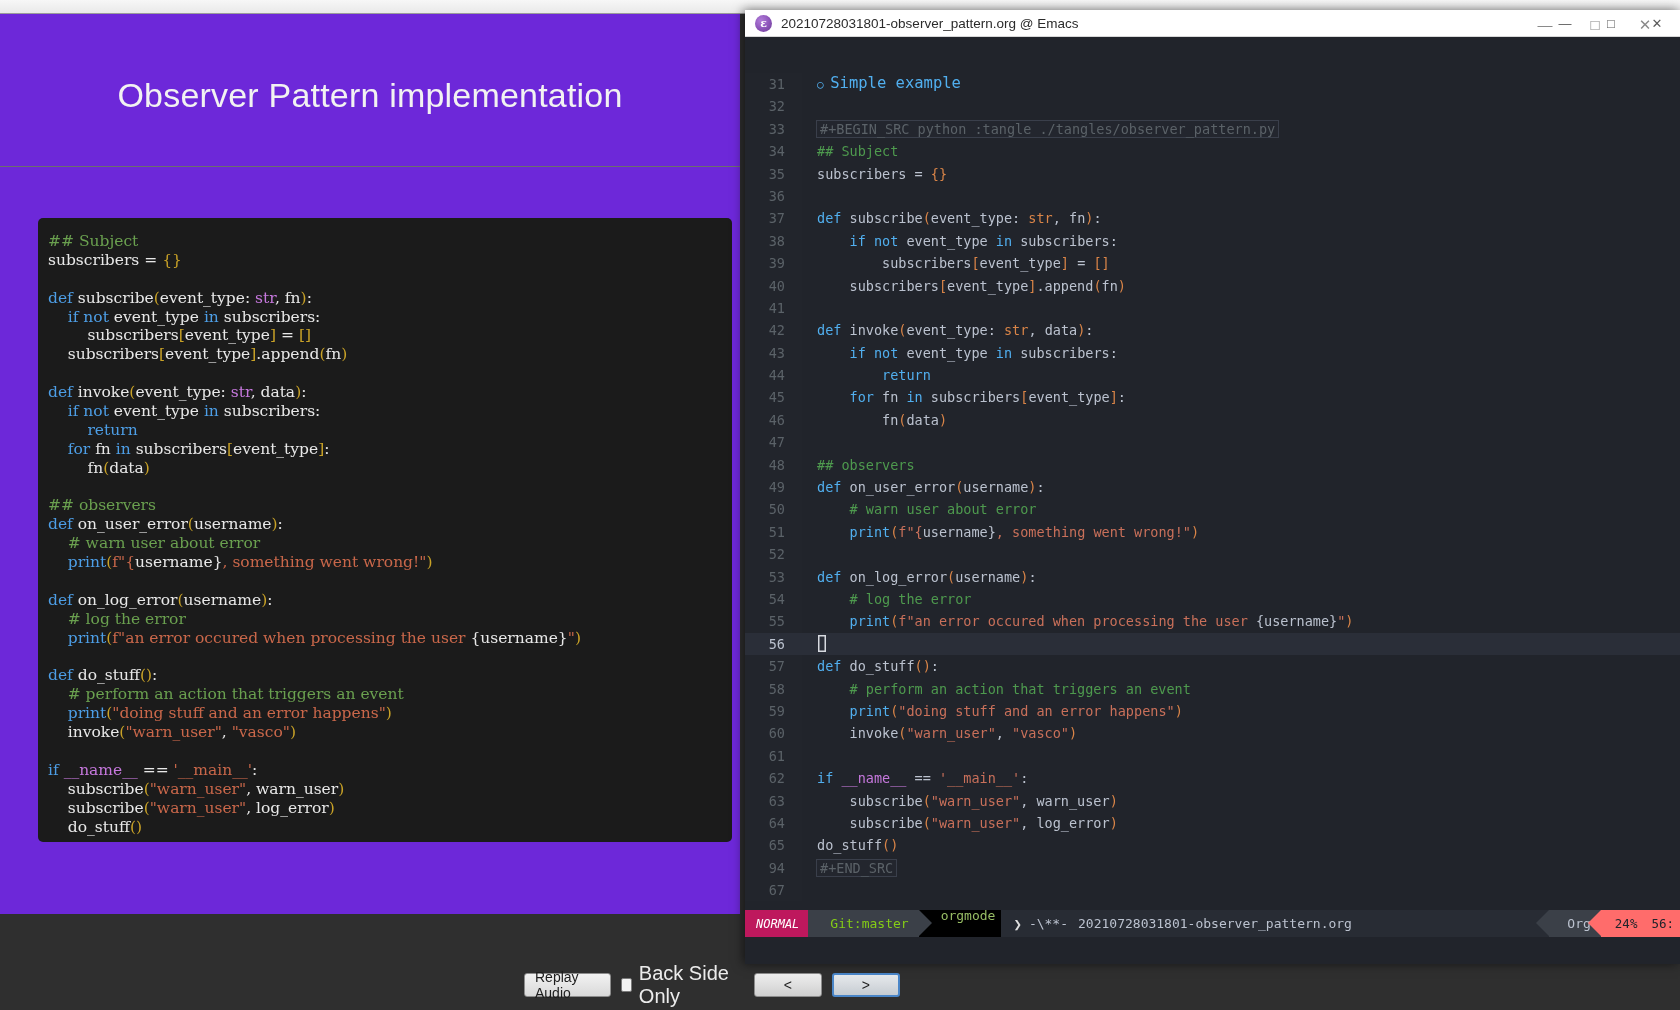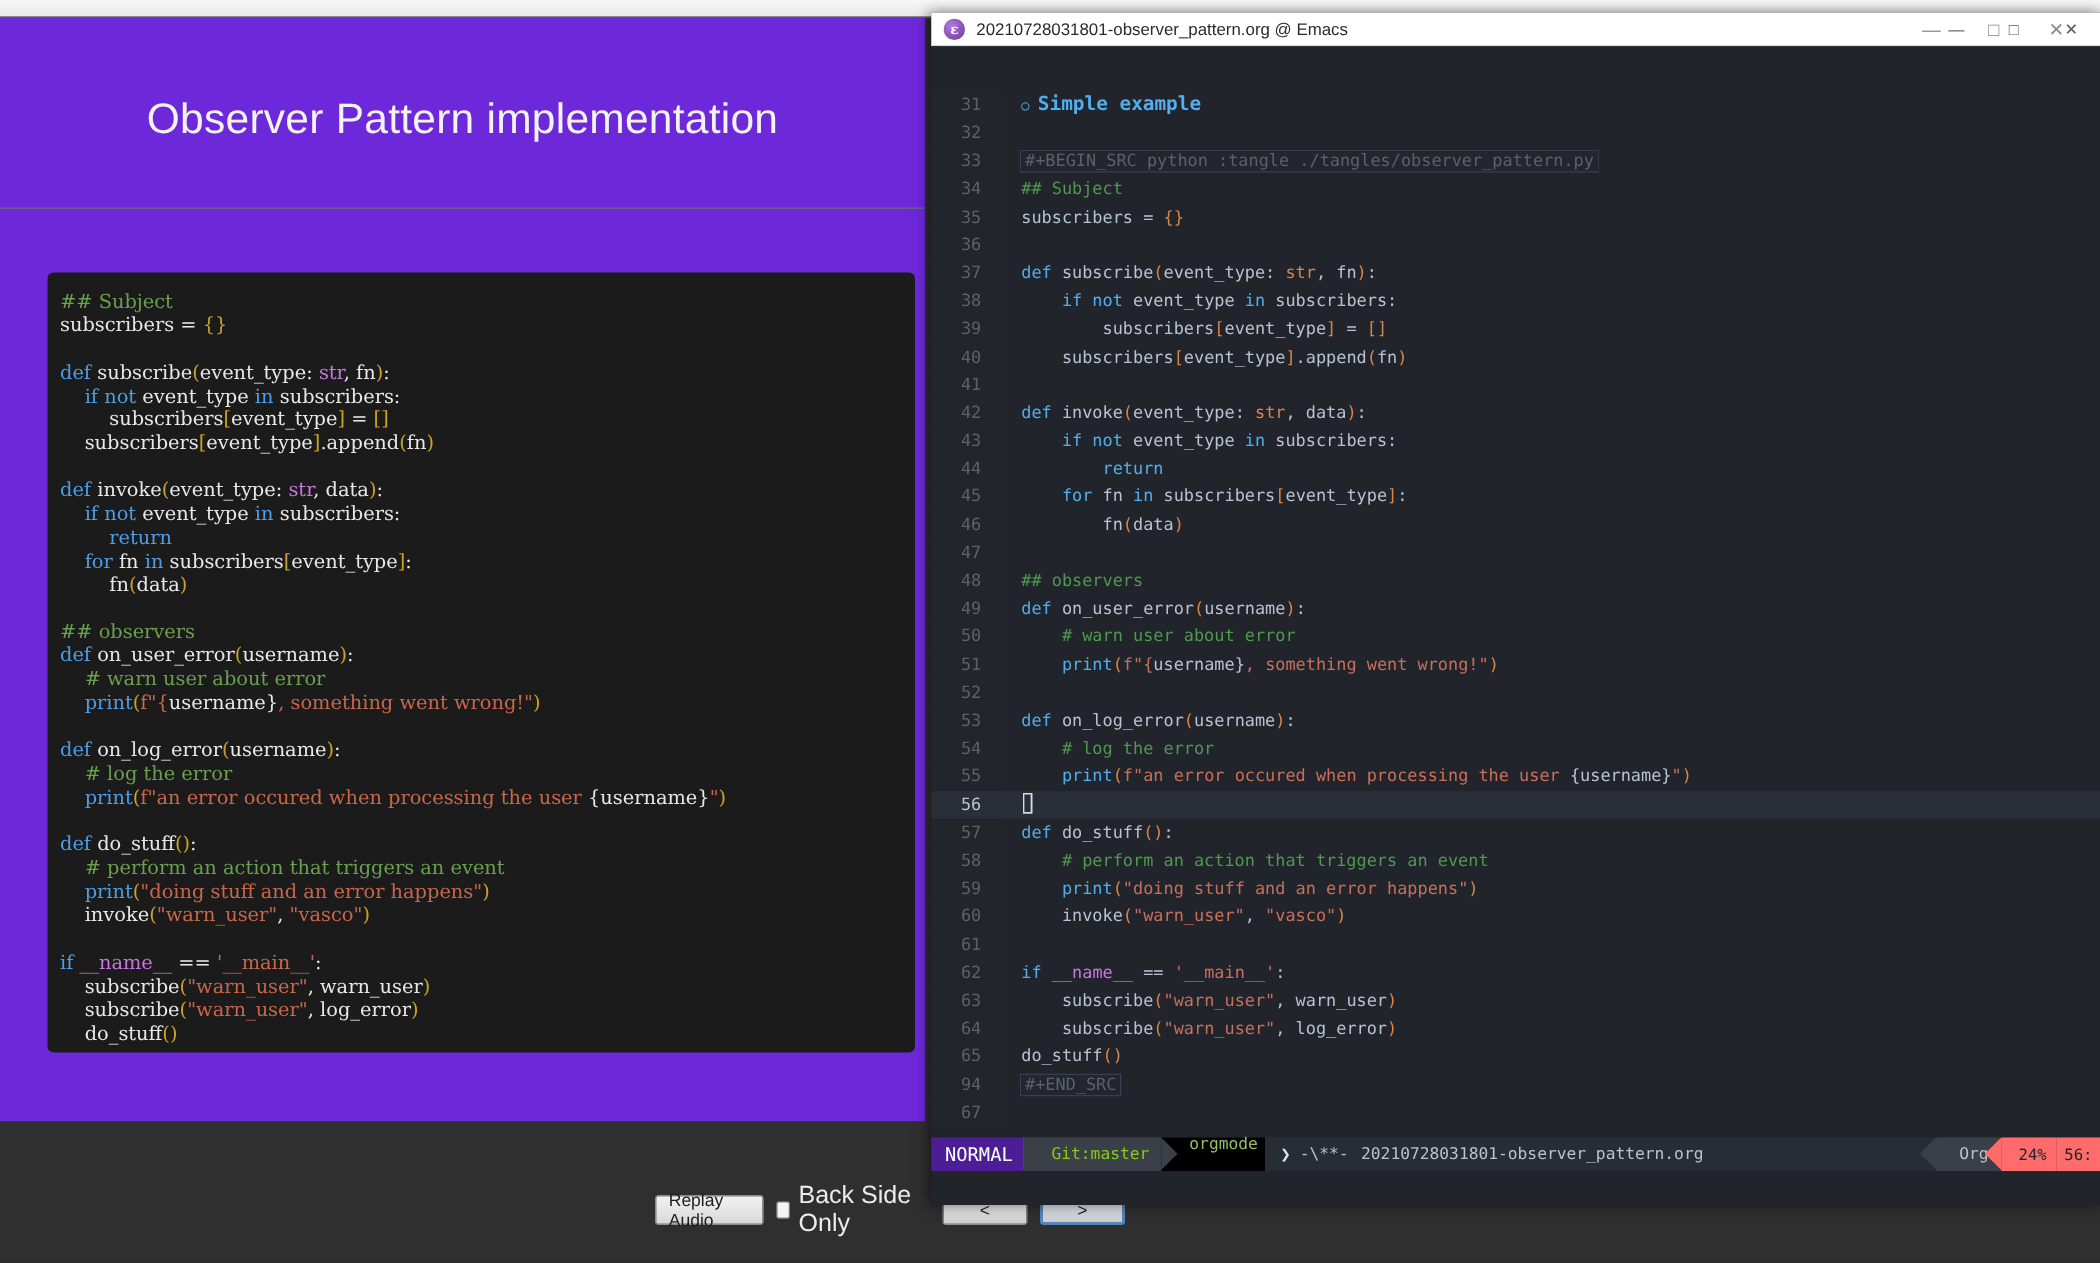--- a/index.html
+++ b/index.html
@@ -35,21 +35,21 @@
   }
   #slide-code .ln { display:block; height:18.9px; }
 
   
   .s-cmt{color:#6aa04f;} .s-kw{color:#4d9ee6;} .s-def{color:#e8e8e8;}
   .s-fn{color:#4d9ee6;} .s-type{color:#c678dd;} .s-str{color:#c9674a;}
   .s-par{color:#c9a227;} .s-pl{color:#e8e8e8;} .s-dunder{color:#c678dd;}
   .s-brk{color:#c9a227;}
 
   
-  #bg-bottombar { position:absolute; left:0; bottom:17px; width:1376px; height:96px; background:#2f2f2f; }
+  #bg-bottombar { position:absolute; left:0; bottom:0; width:1376px; height:96px; background:#2f2f2f; }
   #bg-controls {
     position:absolute; left:0; bottom:12px; width:900px; height:26px;
     display:flex; align-items:center; gap:10px; padding-left:524px;
   }
   .btn-grey {
     height:24px; min-width:76px; padding:0 10px; font-size:14px; color:#1d1d1d;
     background:linear-gradient(#f2f2f2,#d9d9d9); border:1px solid #8c8c8c; border-radius:3px;
     display:flex; align-items:center; justify-content:center; font-family:"Liberation Sans", sans-serif;
   }
   .cb-wrap { display:flex; align-items:center; gap:7px; color:#ececec; font-size:20px; }
@@ -98,36 +98,36 @@
   .erow.current .elnum { color:#bbc2cf; background:#2a2e38; }
   .etxt { padding-left:15px; position:relative; }
   .eblock {
     background:#23262e; box-shadow:0 0 0 1px #3a3f4b; padding:0 3px; color:#5b6268;
   }
   .ecursor {
     display:inline-block; width:8px; height:17px; background:transparent;
     box-shadow:inset 0 0 0 1.5px #d7dae0; vertical-align:-3px; margin-left:1px;
   }
   
-  .e-head{color:#51afef; font-weight:bold; font-size:15.5px;}
+  .e-head{color:#51afef; font-weight:normal; font-size:15.5px;}
   .e-bullet{color:#51afef; font-size:11px;}
   .e-cmt{color:#4e9a4e;} .e-kw{color:#51afef;} .e-fn{color:#bbc2cf;}
   .e-type{color:#da8548;} .e-str{color:#c9705a;} .e-par{color:#da8548;}
   .e-pl{color:#bbc2cf;} .e-dunder{color:#c678dd;} .e-brk{color:#da8548;}
   .e-blue{color:#51afef;}
 
   
   #emacs-modeline {
     position:absolute; left:0; bottom:0; width:935px; height:27px;
     background:#282c34; display:flex; align-items:center;
     font-family:"DejaVu Sans Mono", monospace; font-size:13px; color:#bbc2cf;
   }
   .seg { height:27px; display:flex; align-items:center; position:relative; }
   .seg-normal {
-    background:#4c1d95; color:#ffffff; padding:0 9px 0 11px; font-size:15px;
+    background:#be185d; color:#ffffff; padding:0 9px 0 11px; font-size:12px;font-style:italic;
   }
   .seg-normal::after {
     content:""; position:absolute; right:-13px; top:0; width:0; height:0;
     border-top:13.5px solid transparent; border-bottom:13.5px solid transparent;
     border-left:13px solid #ff6c6b;
   }
   .seg-git { background:#3b4048; color:#84cc16; padding:0 10px 0 22px; }
   .seg-git::after {
     content:""; position:absolute; right:-13px; top:0; width:0; height:0;
     border-top:13.5px solid transparent; border-bottom:13.5px solid transparent;

